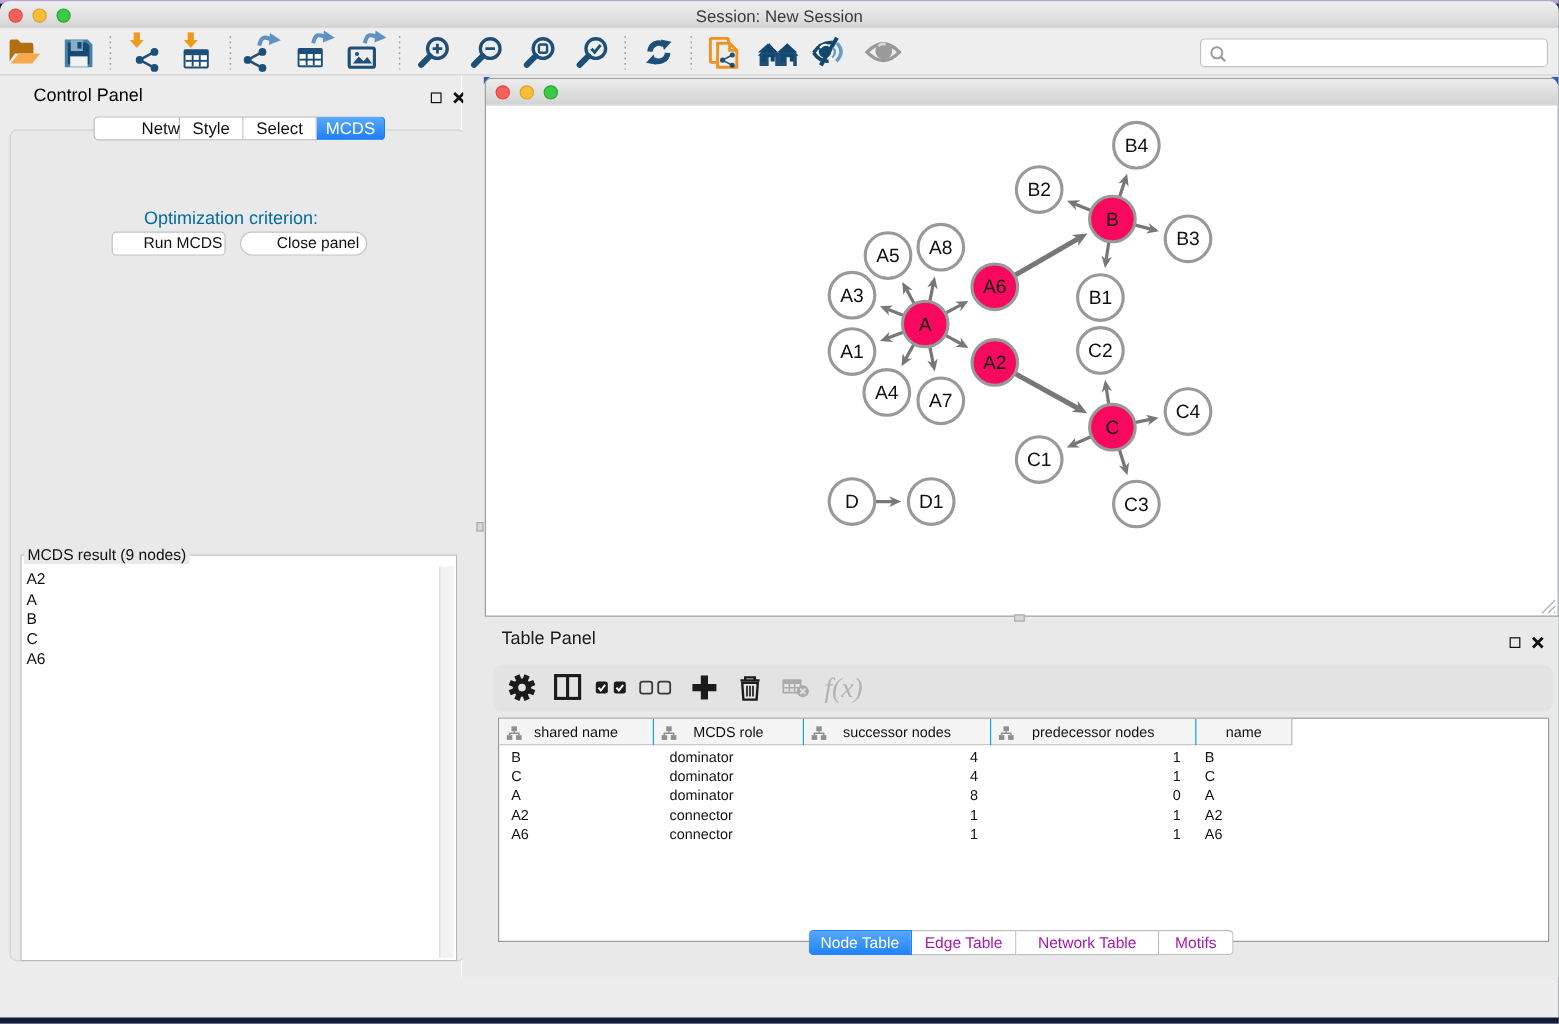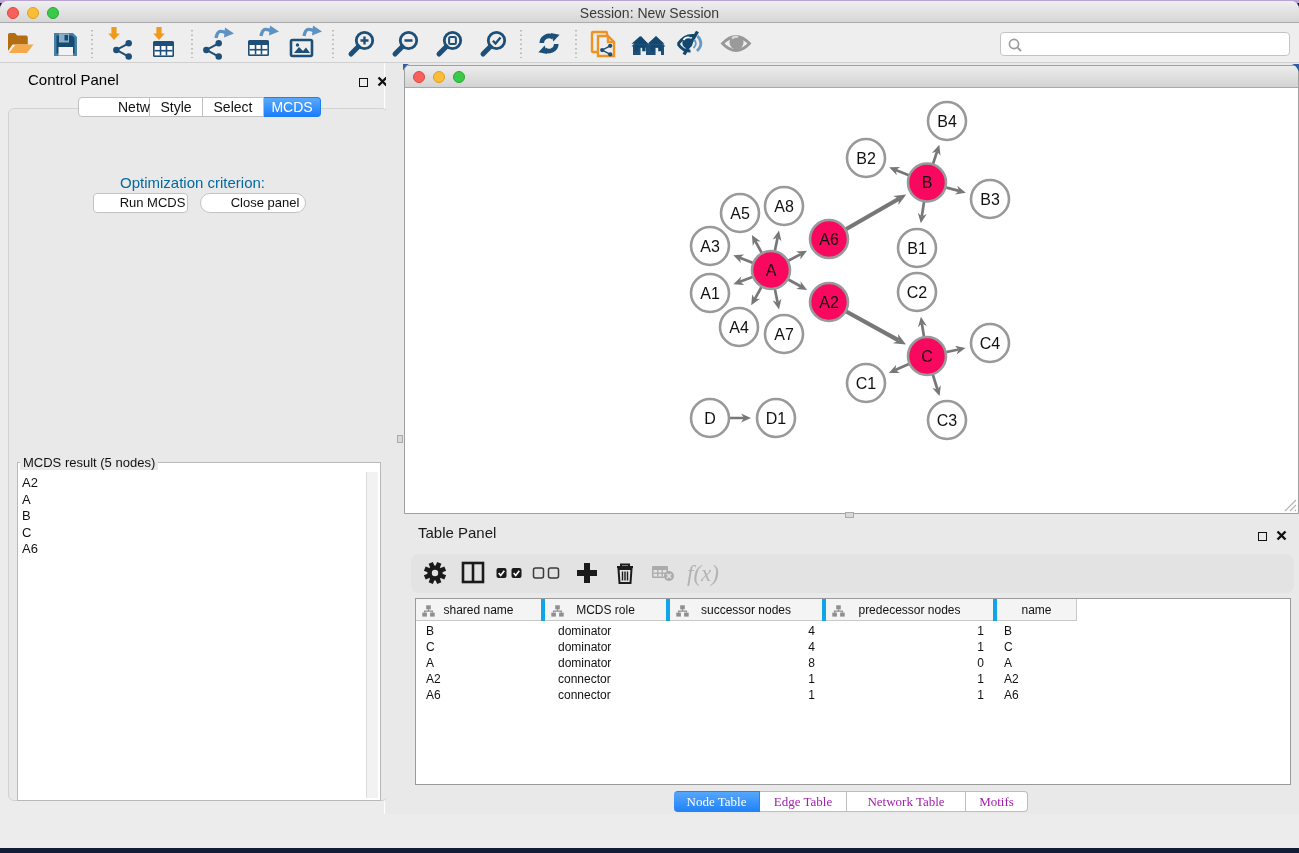--- a/index.html
+++ b/index.html
@@ -42,22 +42,22 @@
 
 #gwin { position:absolute; left:404px; top:64px; width:895px; height:449px; background:#fff; border:1px solid #9f9f9f; border-radius:5px 5px 0 0; }
 #gtitle { position:absolute; left:0; top:0; width:100%; height:22px; background:linear-gradient(#ececec,#d3d3d3); border-bottom:1px solid #a8a8a8; border-radius:5px 5px 0 0; }
 #gtitle .title { position:absolute; width:100%; text-align:center; top:3px; font-size:14px; font-weight:bold; color:#333; }
 
 #tpanel { position:absolute; left:386px; top:520px; width:913px; height:293px; }
 #tpanel h1 { position:absolute; left:32px; top:3px; font-size:15px; font-weight:normal; color:#1a1a1a; }
 #ttoolbar { position:absolute; left:25px; top:33px; width:883px; height:39px; background:#e3e3e3; border-radius:8px; }
 #ttable { position:absolute; left:29px; top:77px; width:876px; height:187px; background:#fff; border:1px solid #9a9a9a; font-size:12px; }
 #thead { position:absolute; left:0; top:0; height:22px; background:#f4f4f4; border-bottom:1px solid #c9c9c9; }
-.th { position:absolute; top:0; height:22px; border-right:4px solid #0ea5e9; font-size:12px; color:#111; text-align:center; line-height:22px; }
-#btabs { position:absolute; left:288px; top:270px; height:21px; display:flex;font-family:Liberation Serif, serif; }
+.th { position:absolute; top:0; height:22px; border-right:1px solid #0ea5e9; font-size:12px; color:#111; text-align:center; line-height:22px; }
+#btabs { position:absolute; left:288px; top:254px; height:21px; display:flex; }
 #btabs .tab { height:21px; line-height:20px; font-size:13px; background:#fff; border:1px solid #bdbdbd; border-left:none; text-align:center; color:#a21caf; }
 #btabs .tab.sel { background:linear-gradient(#55a7fc,#2283f8); color:#fff; border-color:#2283f8; border-radius:4px 0 0 4px; }
 #btabs .tab.last { border-radius:0 4px 4px 0; }
 
 .trow { position:absolute; left:0; width:100%; height:16px; }
 .trow span { position:absolute; top:1px; font-size:12px; color:#111; }
 .th .sorti { position:absolute; left:6px; top:6px; }
 .th span { display:inline-block; }
 #thead { border-right:1px solid #c9c9c9; }
 
@@ -178,21 +178,21 @@
     <div id="tabs">
       <div class="tab first" style="width:72px;padding-left:39px;">Network</div>
         <div class="tab" style="width:53px;">Style</div>
         <div class="tab" style="width:61px;">Select</div>
         <div class="tab sel" style="width:57px;">MCDS</div>
     </div>
     <div id="optlabel">Optimization criterion:</div>
     <div class="btn" style="left:93px; top:130px; width:95px;">Run MCDS</div>
     <div class="btn" style="left:200px; top:130px; width:106px;border-radius:10px;">Close panel</div>
     <div id="fieldset">
-      <div class="legend">MCDS result (5 nodes)</div>
+      <div class="legend">MCDS result (9 nodes)</div>
       <div id="mlist">A2<br>A<br>B<br>C<br>A6</div>
       <div id="msb"></div>
     </div>
   </div>
   <div id="mdi"></div>
   <div id="gwin">
     <div id="gtitle">
       <div class="tl r" style="left:8px; top:5px;"></div>
       <div class="tl y" style="left:28px; top:5px;"></div>
       <div class="tl g" style="left:48px; top:5px;"></div>

